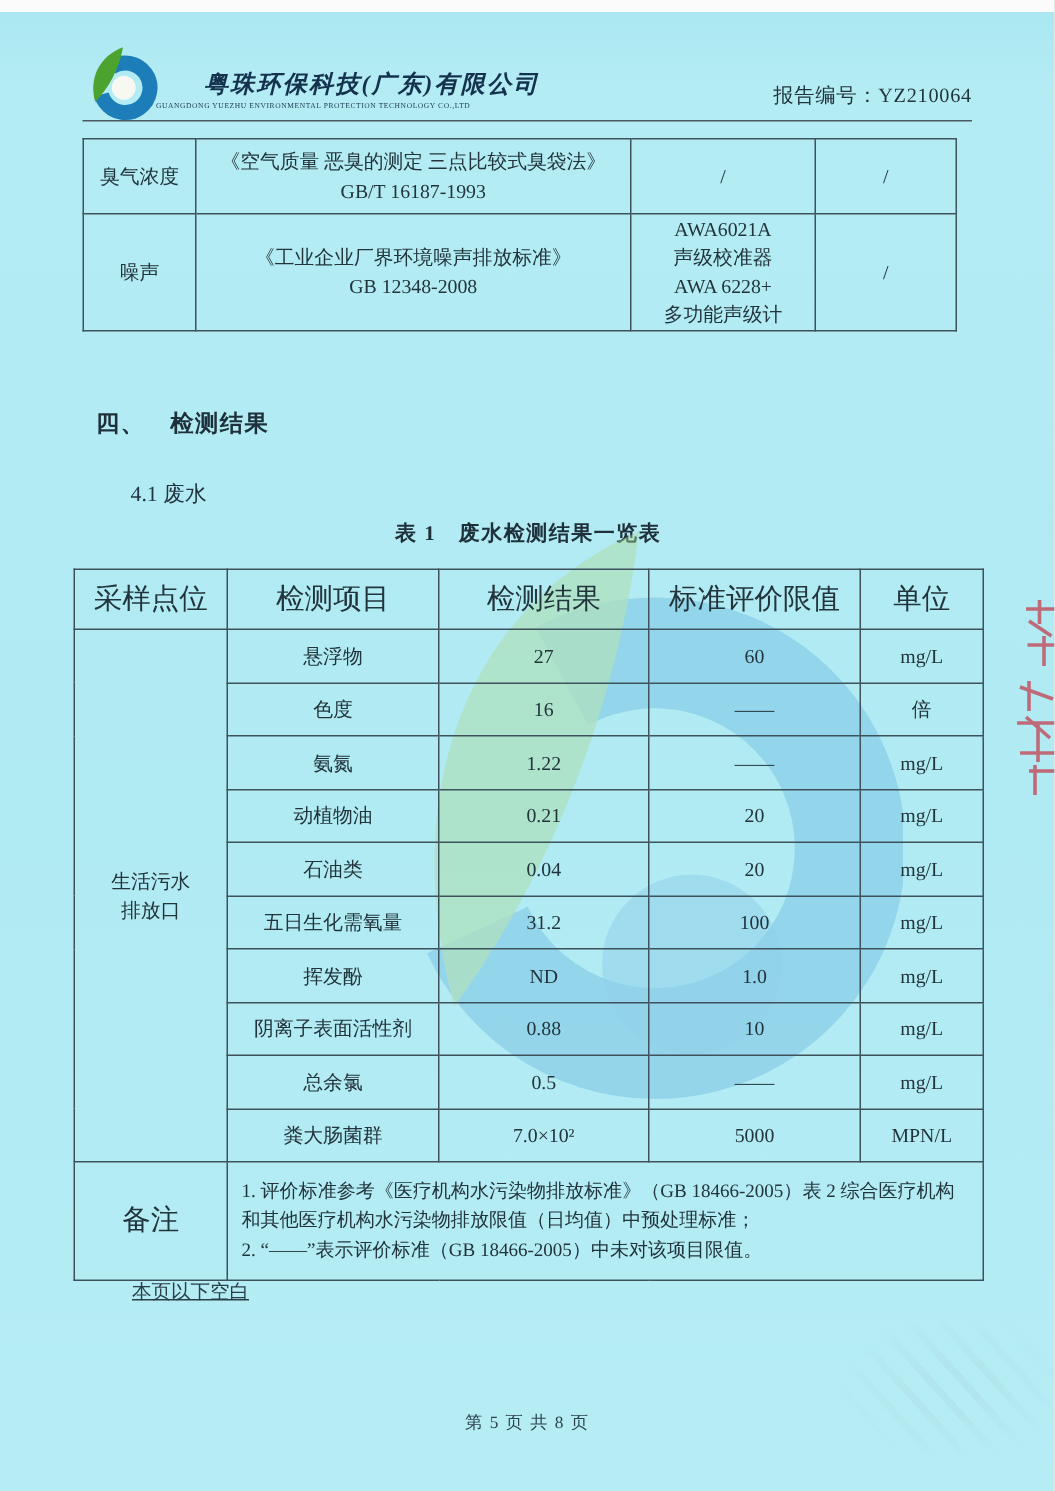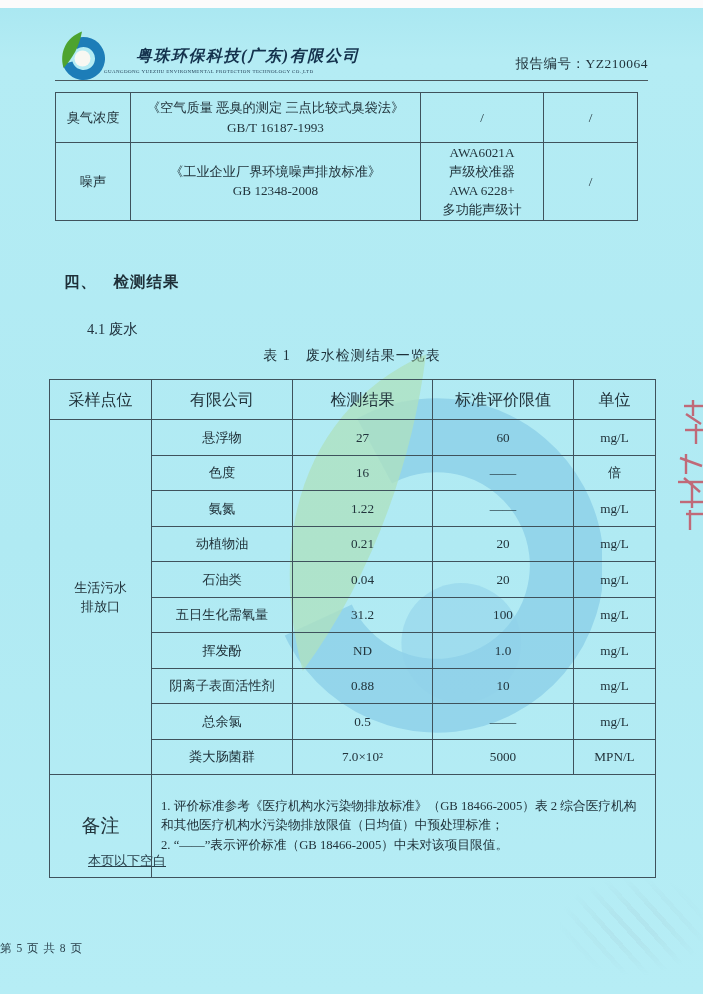--- a/index.html
+++ b/index.html
@@ -32,31 +32,31 @@
   th, td {
     border:1.2px solid #3f525c; text-align:center; vertical-align:middle;
     font-weight:normal; padding:0 2px; font-size:13.2px; color:#22343c; line-height:1.45;
   }
   .pre { white-space:pre-line; }
 
   .t1 { position:absolute; left:55px; top:92px; width:582px; }
   .t1 th { height:40px; font-size:13.5px; }
 
   .t2 { position:absolute; left:49px; top:379px; width:606px; }
-  .t2 th { height:39px; font-size:16px; }
+  .t2 th { height:39px; font-size:19px; }
   .t2 td.data-row-cell { height:34.5px; }
-  .t2 .remark-cell { height:70px; text-align:left; padding:16px 9px; font-size:12.7px; line-height:1.5; }
+  .t2 .remark-cell { height:70px; text-align:left; padding:4px 9px; font-size:12.7px; line-height:1.5; }
   .t2 .remark-label { font-size:19px; }
 
   .sec-heading { position:absolute; left:64px; top:272px; font-size:15.5px; font-weight:bold; letter-spacing:1px; color:#1e3039; }
   .sub-heading { position:absolute; left:87px; top:320px; font-size:14.5px; color:#223440; }
-  .table-title { position:absolute; left:49px; top:347px; width:606px; text-align:center; font-size:14px; font-weight:normal; letter-spacing:1px; color:#1e3039; }
+  .table-title { position:absolute; left:49px; top:347px; width:606px; text-align:center; font-size:14px; font-weight:bold; letter-spacing:1px; color:#1e3039; }
 
   .blank-note { position:absolute; left:88px; top:852px; font-size:13px; color:#29404b;text-decoration:underline; }
-  .footer { position:absolute; left:0; top:941px; width:703px; font-size:11.5px; color:#2c434e; letter-spacing:1px; }
+  .footer { position:absolute; left:0; top:941px; width:703px; text-align:center; font-size:11.5px; color:#2c434e; letter-spacing:1px; }
 
   
   .watermark { position:absolute; left:250px; top:343px; width:352px; height:452px; z-index:1; opacity:.55; pointer-events:none; }
   .stamp-frag { position:absolute; z-index:3; opacity:.8; }
   .faint-mark {
     position:absolute; right:-6px; bottom:18px; width:150px; height:100px; z-index:0;
     background:repeating-linear-gradient(48deg, rgba(150,170,178,.10) 0 5px, transparent 5px 16px);
     -webkit-mask-image:radial-gradient(closest-side, #000 30%, transparent 100%);
             mask-image:radial-gradient(closest-side, #000 30%, transparent 100%);
   }
@@ -121,21 +121,21 @@
     <colgroup>
         <col style="width:102px">
         <col style="width:141px">
         <col style="width:140px">
         <col style="width:141px">
         <col style="width:82px">
       </colgroup>
     <tbody>
         <tr>
       <th>采样点位</th>
-      <th>有限公司</th>
+      <th>检测项目</th>
       <th>检测结果</th>
       <th>标准评价限值</th>
       <th>单位</th>
     </tr>
     <tr>
       <td rowspan="10" class="pre">生活污水
 排放口</td>
       <td class="data-row-cell">悬浮物</td>
       <td>27</td>
       <td>60</td>

